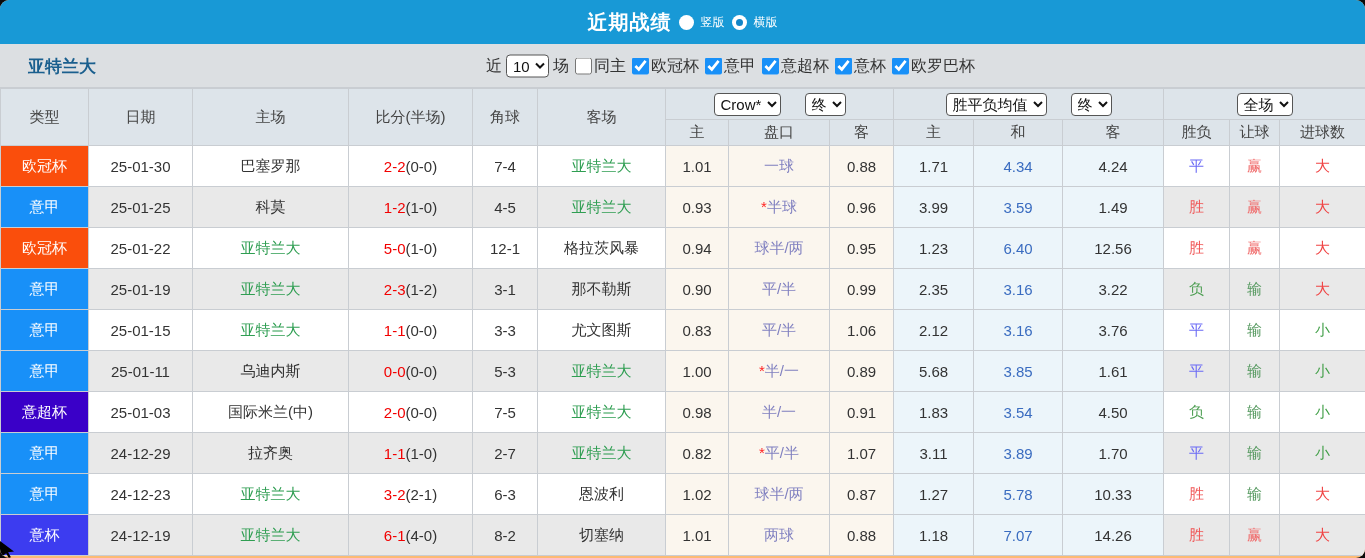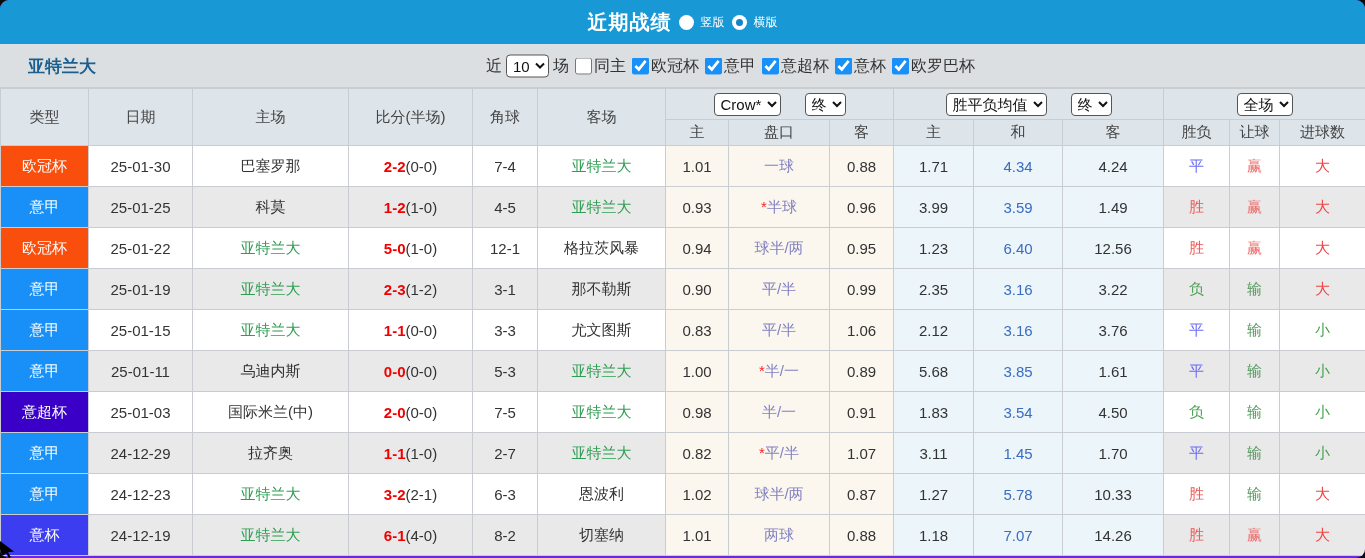--- a/index.html
+++ b/index.html
@@ -1,17 +1,17 @@
 <!DOCTYPE html>
 <html><head>
 <meta charset="utf-8">
 <style>
   html,body{margin:0;padding:0;background:#0a0a0a;}
   body{font-family:"Liberation Sans","DejaVu Sans",sans-serif;}
-  #app{width:1365px;height:558px;background:#6d28d9;border-radius:9px;overflow:hidden;position:relative;}
+  #app{width:1365px;height:558px;background:#fdba74;border-radius:9px;overflow:hidden;position:relative;}
 
   
   .titlebar{height:44px;background:#1899d6;display:flex;align-items:center;justify-content:center;gap:7px;}
   .titlebar .title{color:#fff;font-size:20px;font-weight:bold;letter-spacing:1px;}
   .titlebar .rlabel{color:#fff;font-size:12px;}
   .radio{display:inline-block;width:15px;height:15px;border-radius:50%;background:#fff;position:relative;}
   .radio.checked::after{content:"";position:absolute;left:4px;top:4px;width:7px;height:7px;border-radius:50%;background:#1285c7;}
 
   
   .filterbar{height:43px;background:#dcdfe2;position:relative;border-bottom:1px solid #c9cdd2;}
@@ -27,21 +27,21 @@
   thead th{background:#dde4ea;color:#444;font-weight:normal;}
   thead tr.selrow th{height:30px;}
   thead tr.subrow th{height:25px;}
   .selwrap{display:flex;align-items:center;justify-content:center;gap:24px;}
   tbody tr{height:41px;}
   tbody td{color:#333;background:#fff;}
   tbody tr.alt td{background:#e9e9e9;}
   tbody td.type{color:#fff;}
   tbody td.odds,tbody tr.alt td.odds{background:#fbf6ee;}
   tbody td.mean,tbody tr.alt td.mean{background:#ecf5fa;}
-  .ft{color:#f20000;font-weight:bold;}
+  .ft{color:#f20000;}
   .ht{color:#333;}
   td.handicap{color:#8080c0;}
   .star{color:#ff2222;}
   td.draw{color:#3a6cc0;}
   td.res{font-size:15px;}
 
   
   .cursor{position:absolute;left:0;bottom:0;width:14px;height:17px;background:#000;
     clip-path:polygon(0 0,100% 62%,58% 66%,78% 95%,62% 100%,44% 72%,0 100%);}
 </style>
@@ -261,21 +261,21 @@
           <td class="type" style="background: rgb(24, 144, 248);">意甲</td>
           <td>24-12-29</td>
           <td>拉齐奥</td>
           <td><span class="ft">1-1</span><span class="ht">(1-0)</span></td>
           <td>2-7</td>
           <td style="color: rgb(47, 158, 82);">亚特兰大</td>
           <td class="odds">0.82</td>
           <td class="odds handicap"><span class="star">*</span>平/半</td>
           <td class="odds">1.07</td>
           <td class="mean">3.11</td>
-          <td class="mean draw">1.45</td>
+          <td class="mean draw">3.89</td>
           <td class="mean">1.70</td>
           <td class="res" style="color: rgb(107, 107, 245);">平</td>
           <td class="res" style="color: rgb(85, 153, 95);">输</td>
           <td class="res" style="color: rgb(63, 158, 69);">小</td>
         </tr>
         <tr>
           <td class="type" style="background: rgb(24, 144, 248);">意甲</td>
           <td>24-12-23</td>
           <td style="color: rgb(47, 158, 82);">亚特兰大</td>
           <td><span class="ft">3-2</span><span class="ht">(2-1)</span></td>

